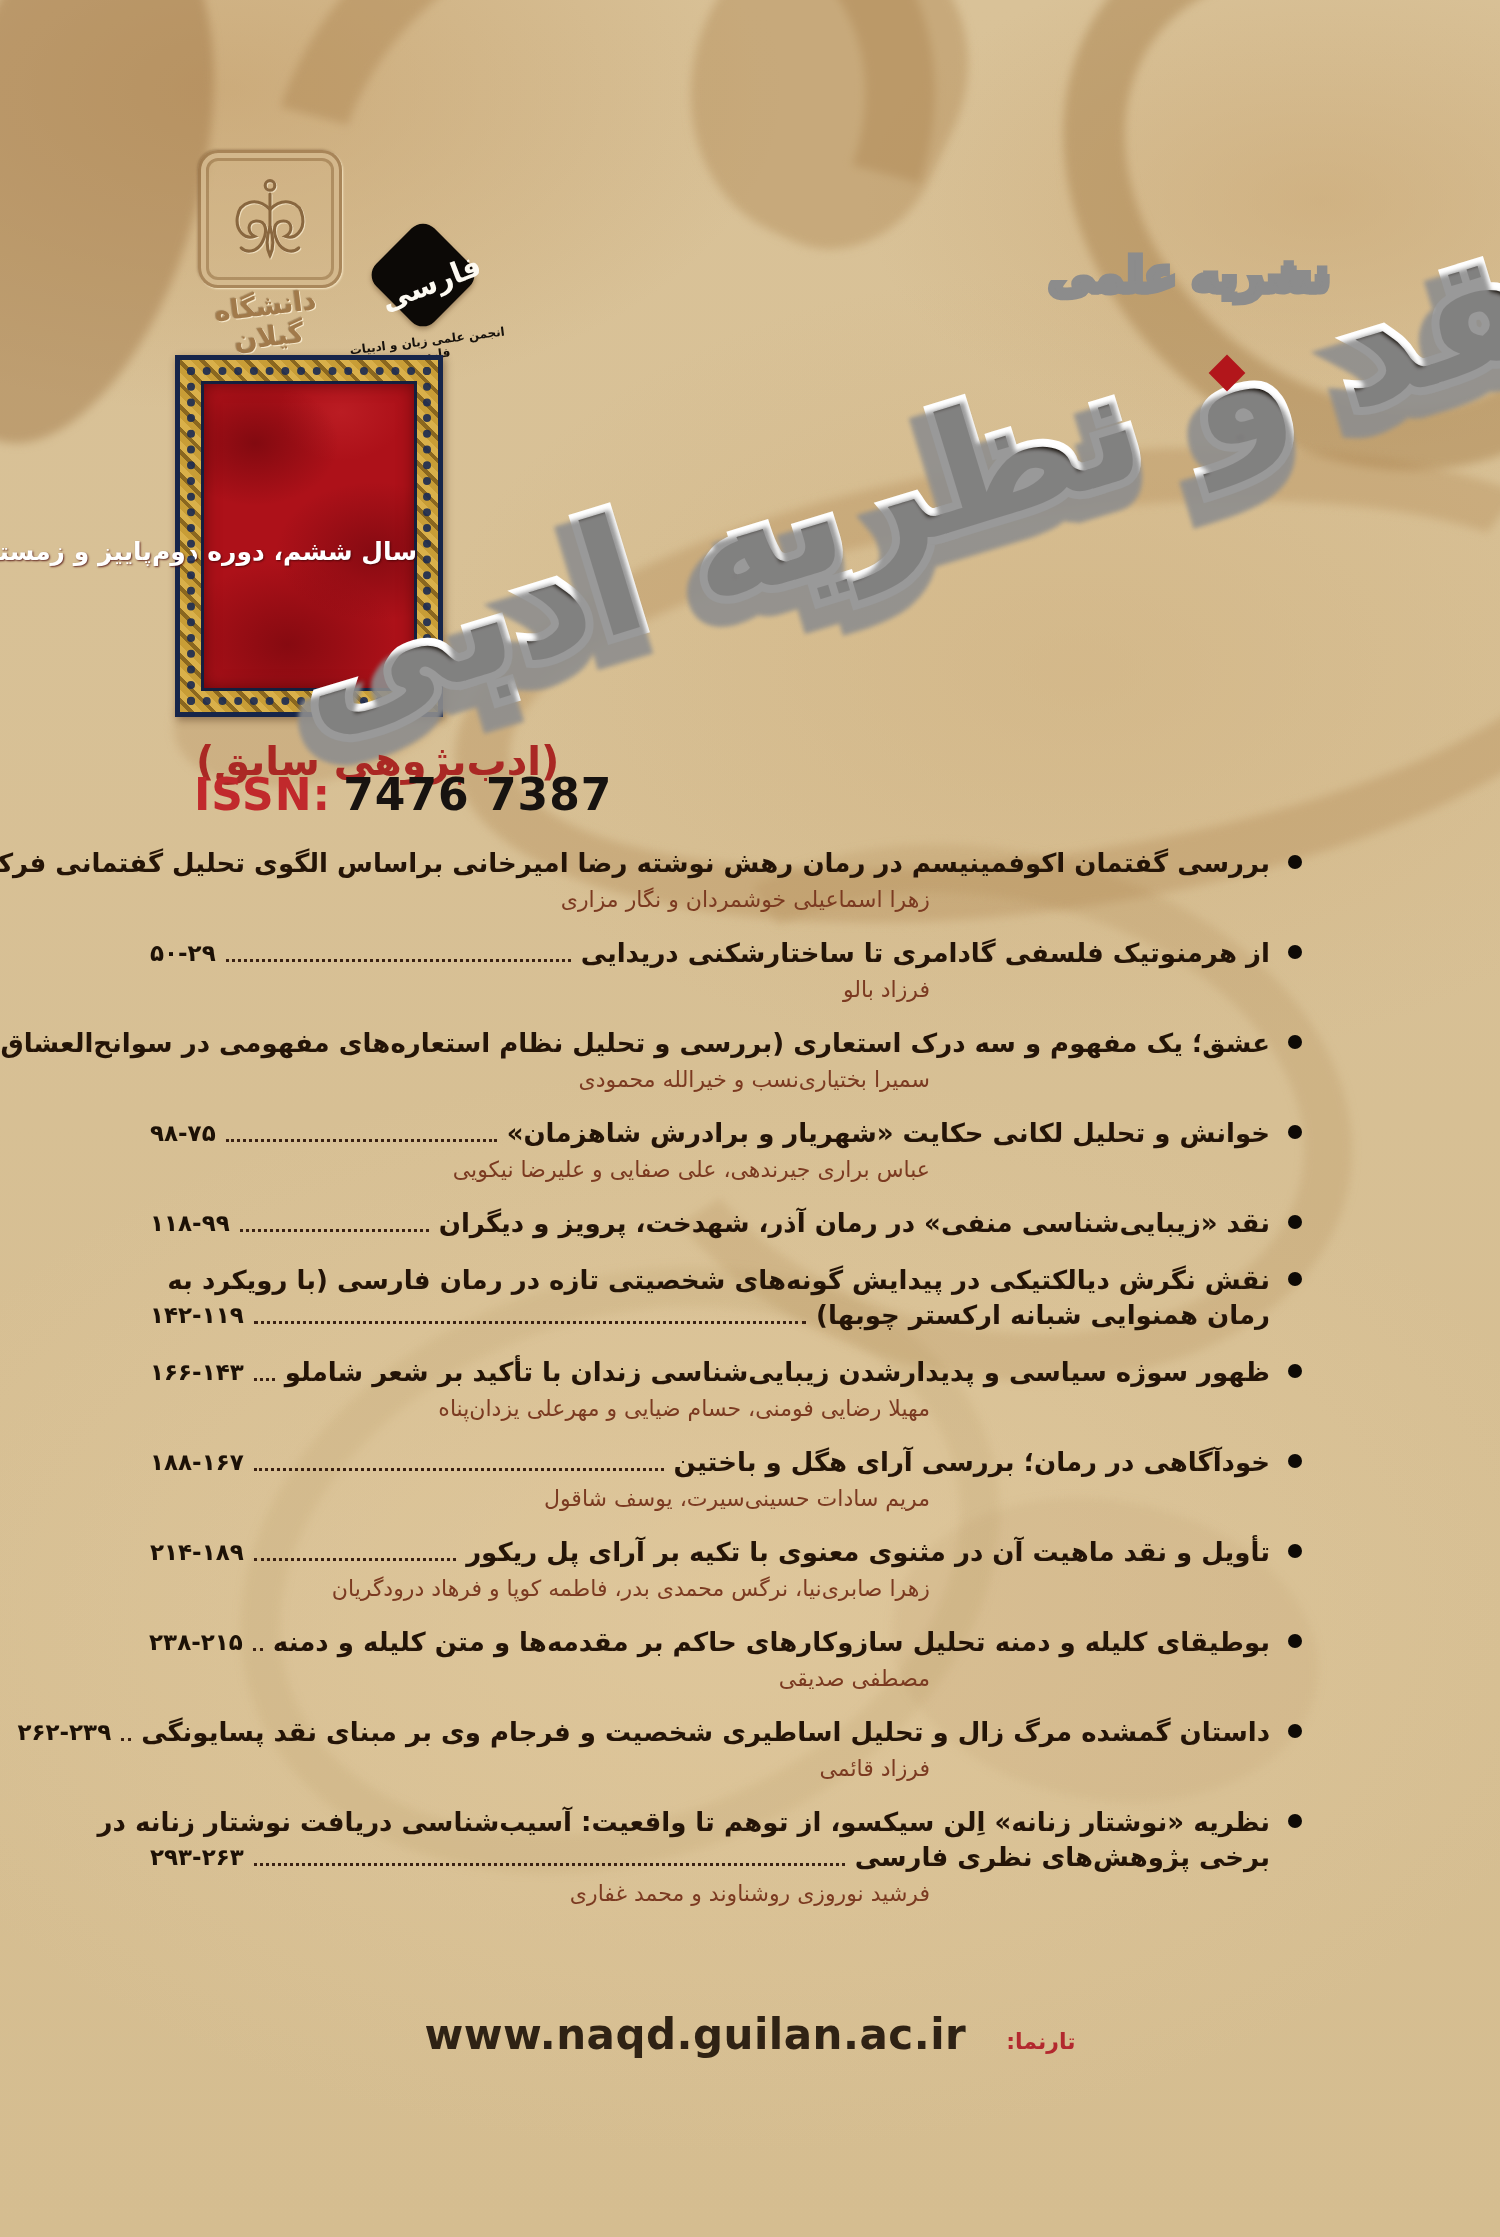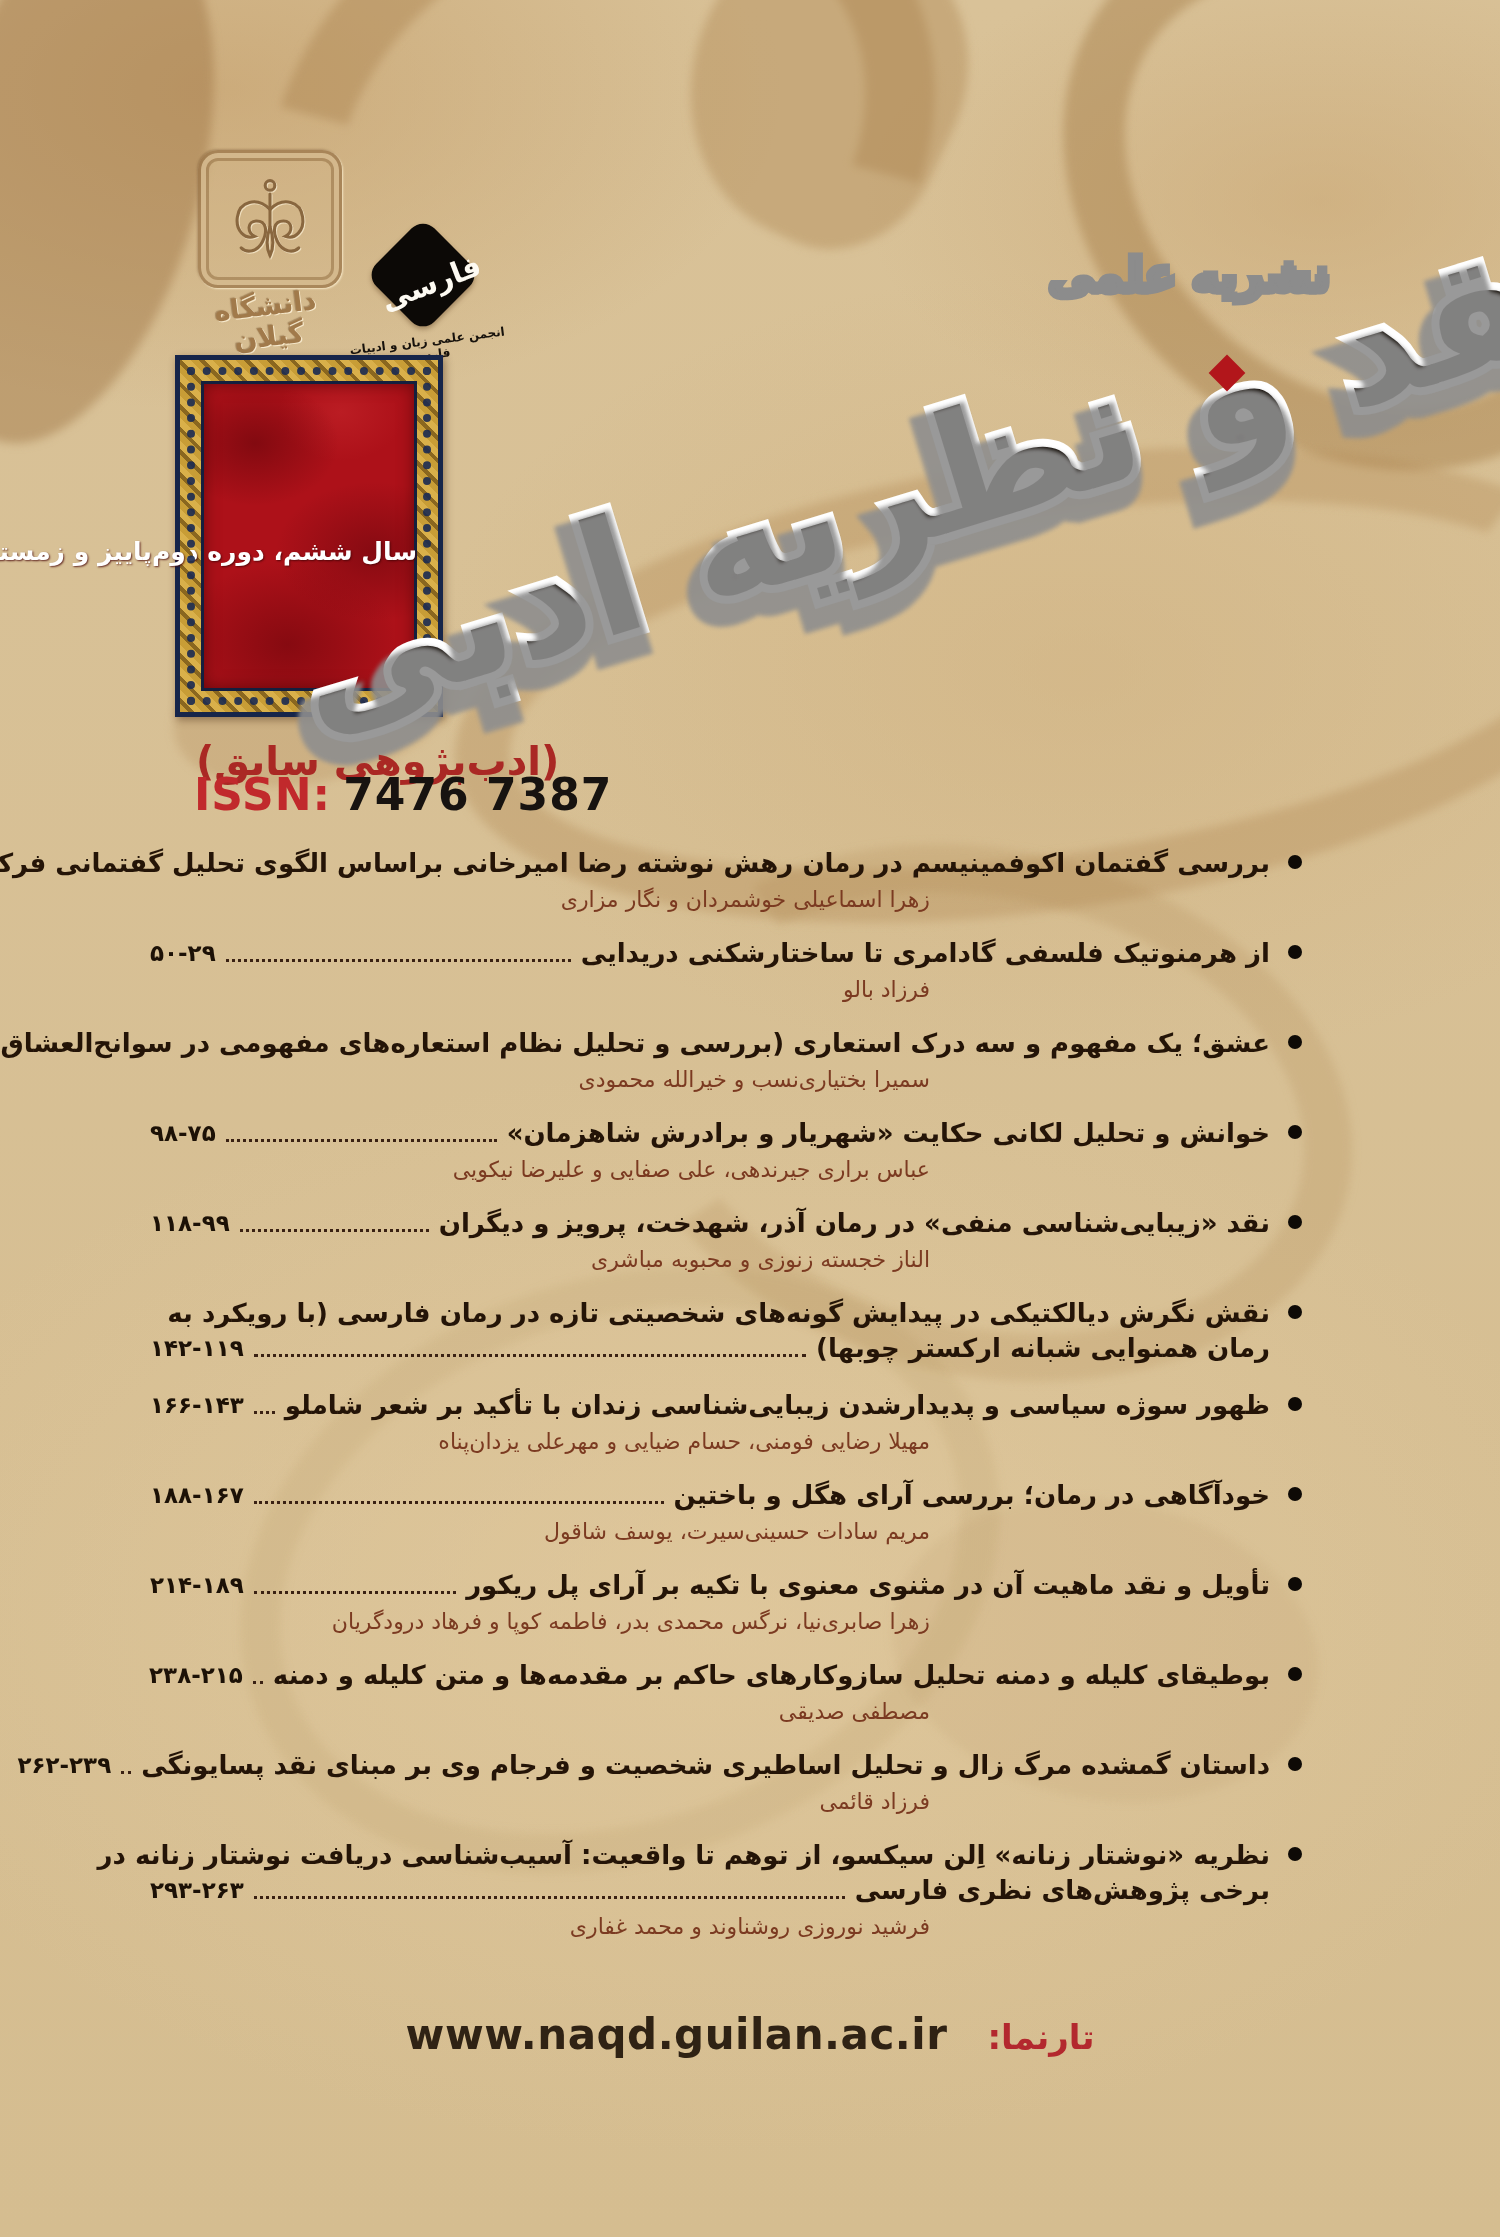--- a/index.html
+++ b/index.html
@@ -105,21 +105,21 @@
   .trow{display:flex;align-items:flex-end;}
   .bullet{width:14px;height:14px;border-radius:50%;background:#0e0a06;margin-left:18px;margin-bottom:12px;flex:none;}
   .etitle{font-weight:bold;font-size:26px;line-height:35px;color:#241407;white-space:nowrap;}
   .dots{flex:1 1 auto;min-width:10px;border-bottom:3.5px dotted #3a2113;margin:0 10px 9px;}
   .pages{font-weight:bold;font-size:23px;line-height:35px;color:#1c1106;flex:none;white-space:nowrap;}
   .cont{padding-right:32px;}
   .authors{font-size:22px;line-height:28px;color:#7b3a21;margin-top:5px;padding-right:372px;white-space:nowrap;}
 
   
   .site{position:absolute;left:0;right:0;top:2010px;z-index:25;display:flex;justify-content:center;align-items:baseline;gap:16px;direction:rtl;}
-  .site-label{font-size:34px;font-weight:bold;color:#b3282e;margin-left:24px;}
+  .site-label{font-size:22px;font-weight:bold;color:#b3282e;margin-left:24px;}
   .site-url{font-size:42px;font-weight:bold;color:#2f2214;letter-spacing:.5px;}
 </style>
 </head>
 <body>
 
 <div class="page">
 
   <div class="bg">
     <div class="st s1"></div>
     <div class="st s2"></div>
@@ -217,21 +217,20 @@
       <div class="authors">عباس براری جیرندهی، علی صفایی و علیرضا نیکویی</div>
     </div>
 
     <div class="entry">
       <div class="trow">
         <span class="bullet"></span>
         <span class="etitle">نقد «زیبایی‌شناسی منفی» در رمان آذر، شهدخت، پرویز و دیگران</span>
         <span class="dots"></span>
         <span class="pages" dir="ltr">۱۱۸-۹۹</span>
       </div>
-      <div class="authors">الناز خجسته زنوزی و محبوبه مباشری</div>
     </div>
 
     <div class="entry">
       <div class="trow">
         <span class="bullet"></span>
         <span class="etitle">نقش نگرش دیالکتیکی در پیدایش گونه‌های شخصیتی تازه در رمان فارسی (با رویکرد به</span>
       </div>
       <div class="trow cont">
         <span class="etitle">رمان همنوایی شبانه ارکستر چوبها)</span>
         <span class="dots"></span>

